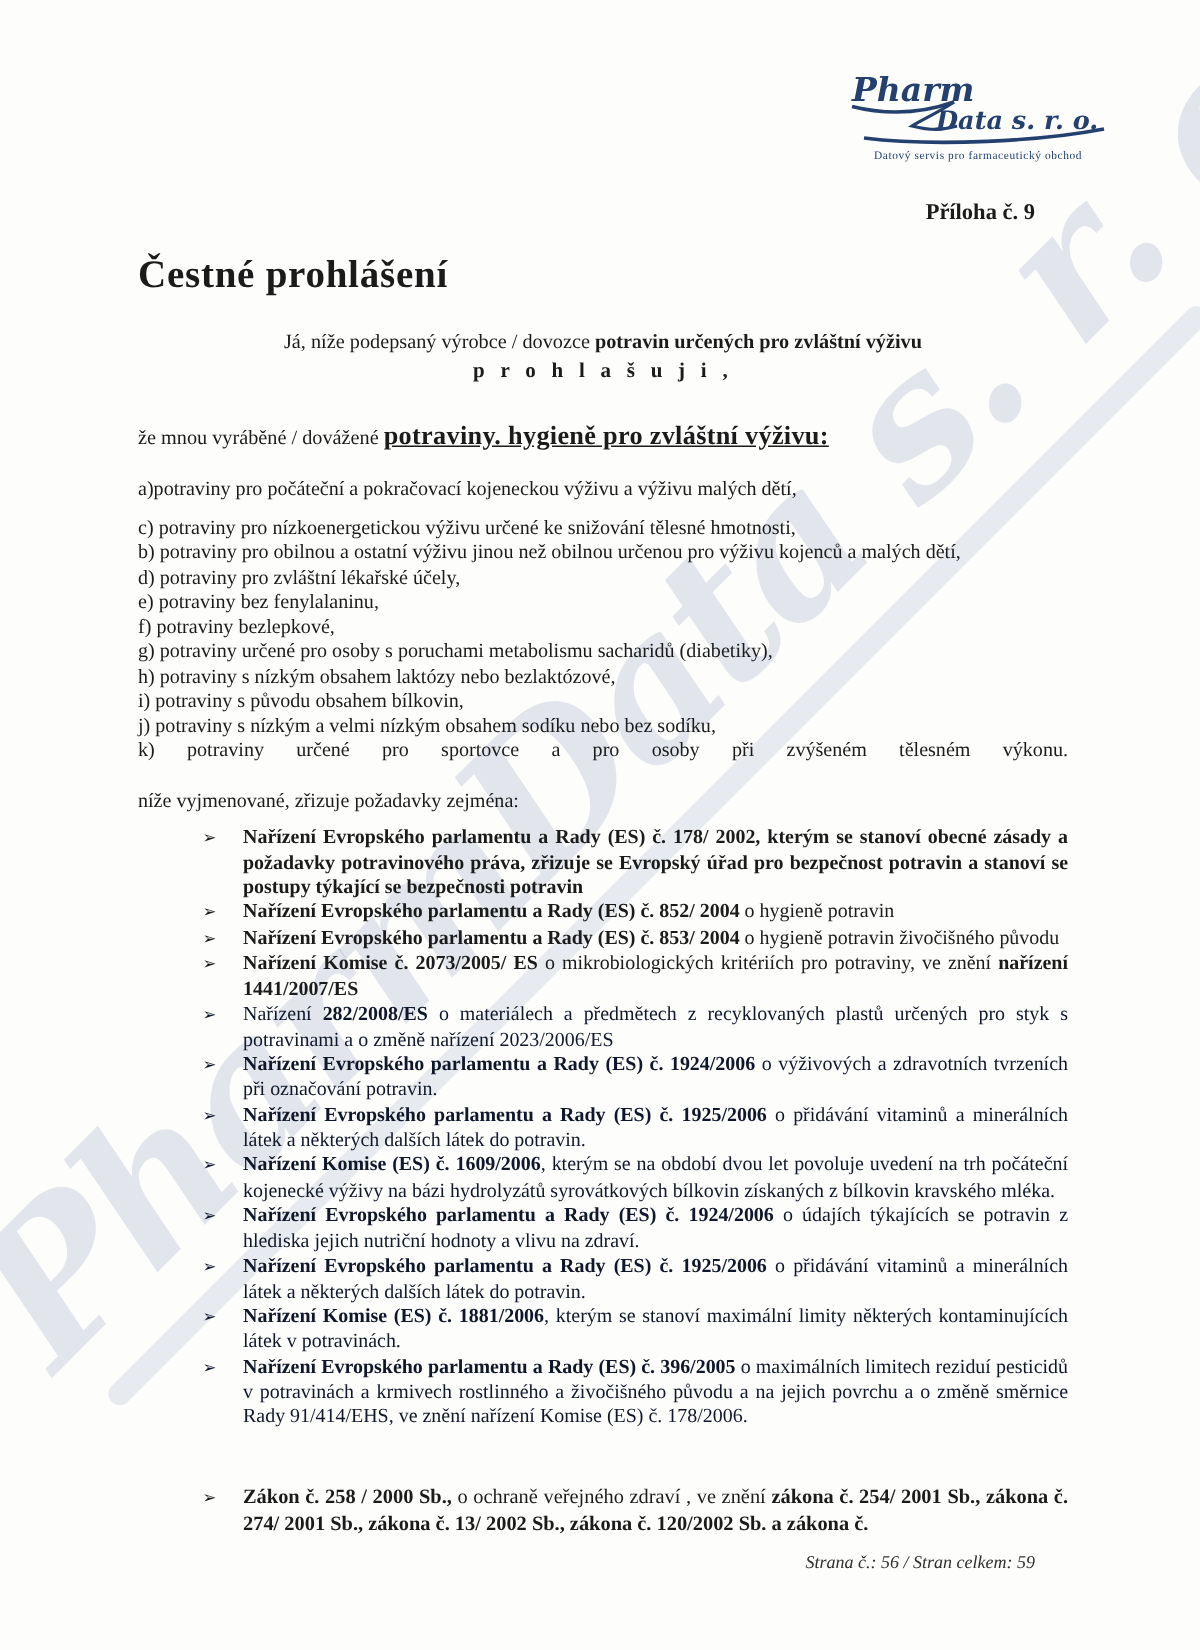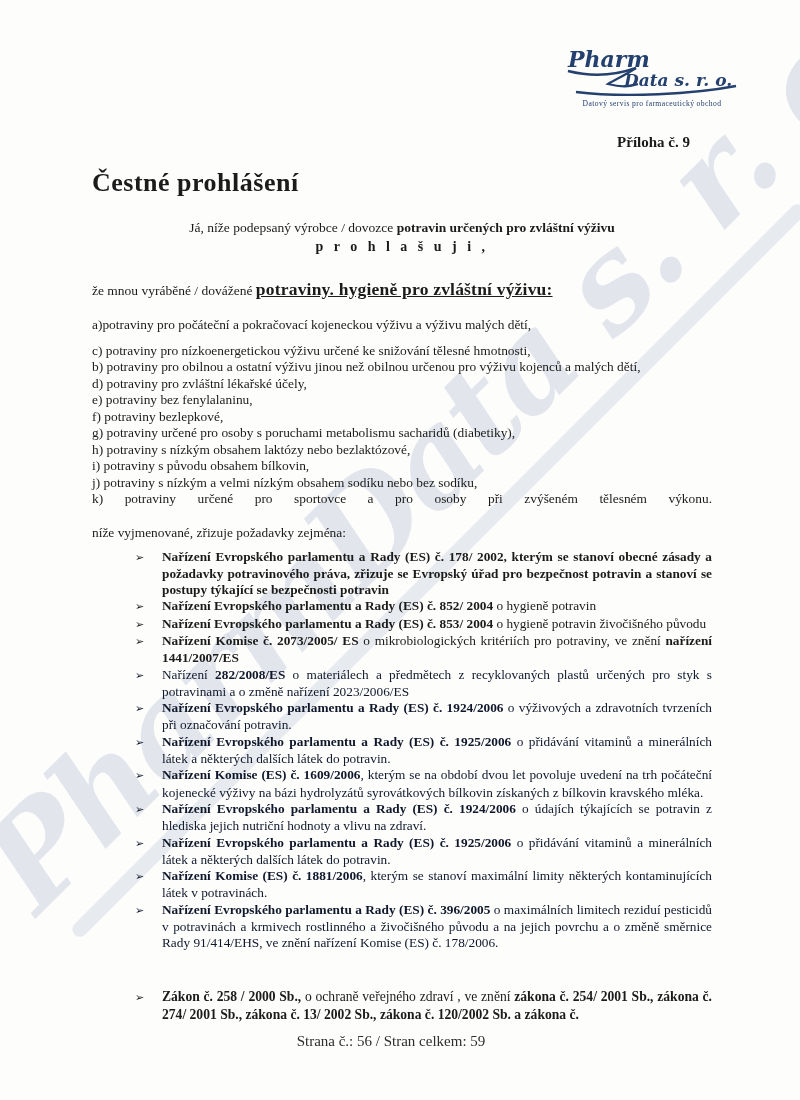--- a/index.html
+++ b/index.html
@@ -80,22 +80,22 @@
     display:inline-block;width:27px;text-indent:0;
     font-family:"DejaVu Sans",sans-serif;
     font-size:11px;
   }
   .li .b{font-weight:bold;}
   .li.red{color:#0f172a;}
   .li.black{color:#1b1b1b;}
   .law-list{margin:36px 0 0 43px;font-size:13.6px;line-height:17px;}
   .footer{
     margin-top:10px;
-    text-align:center;
-    font-size:15px;color:#2e2e2e;
+    text-align:right;
+    font-style:italic;font-size:12px;color:#2e2e2e;
     padding-right:22px;
   }
 </style>
 </head>
 <body>
 
 <div class="page">
 
   <div class="watermark">
     <span class="wm-text">PharmData s. r. o.</span>

